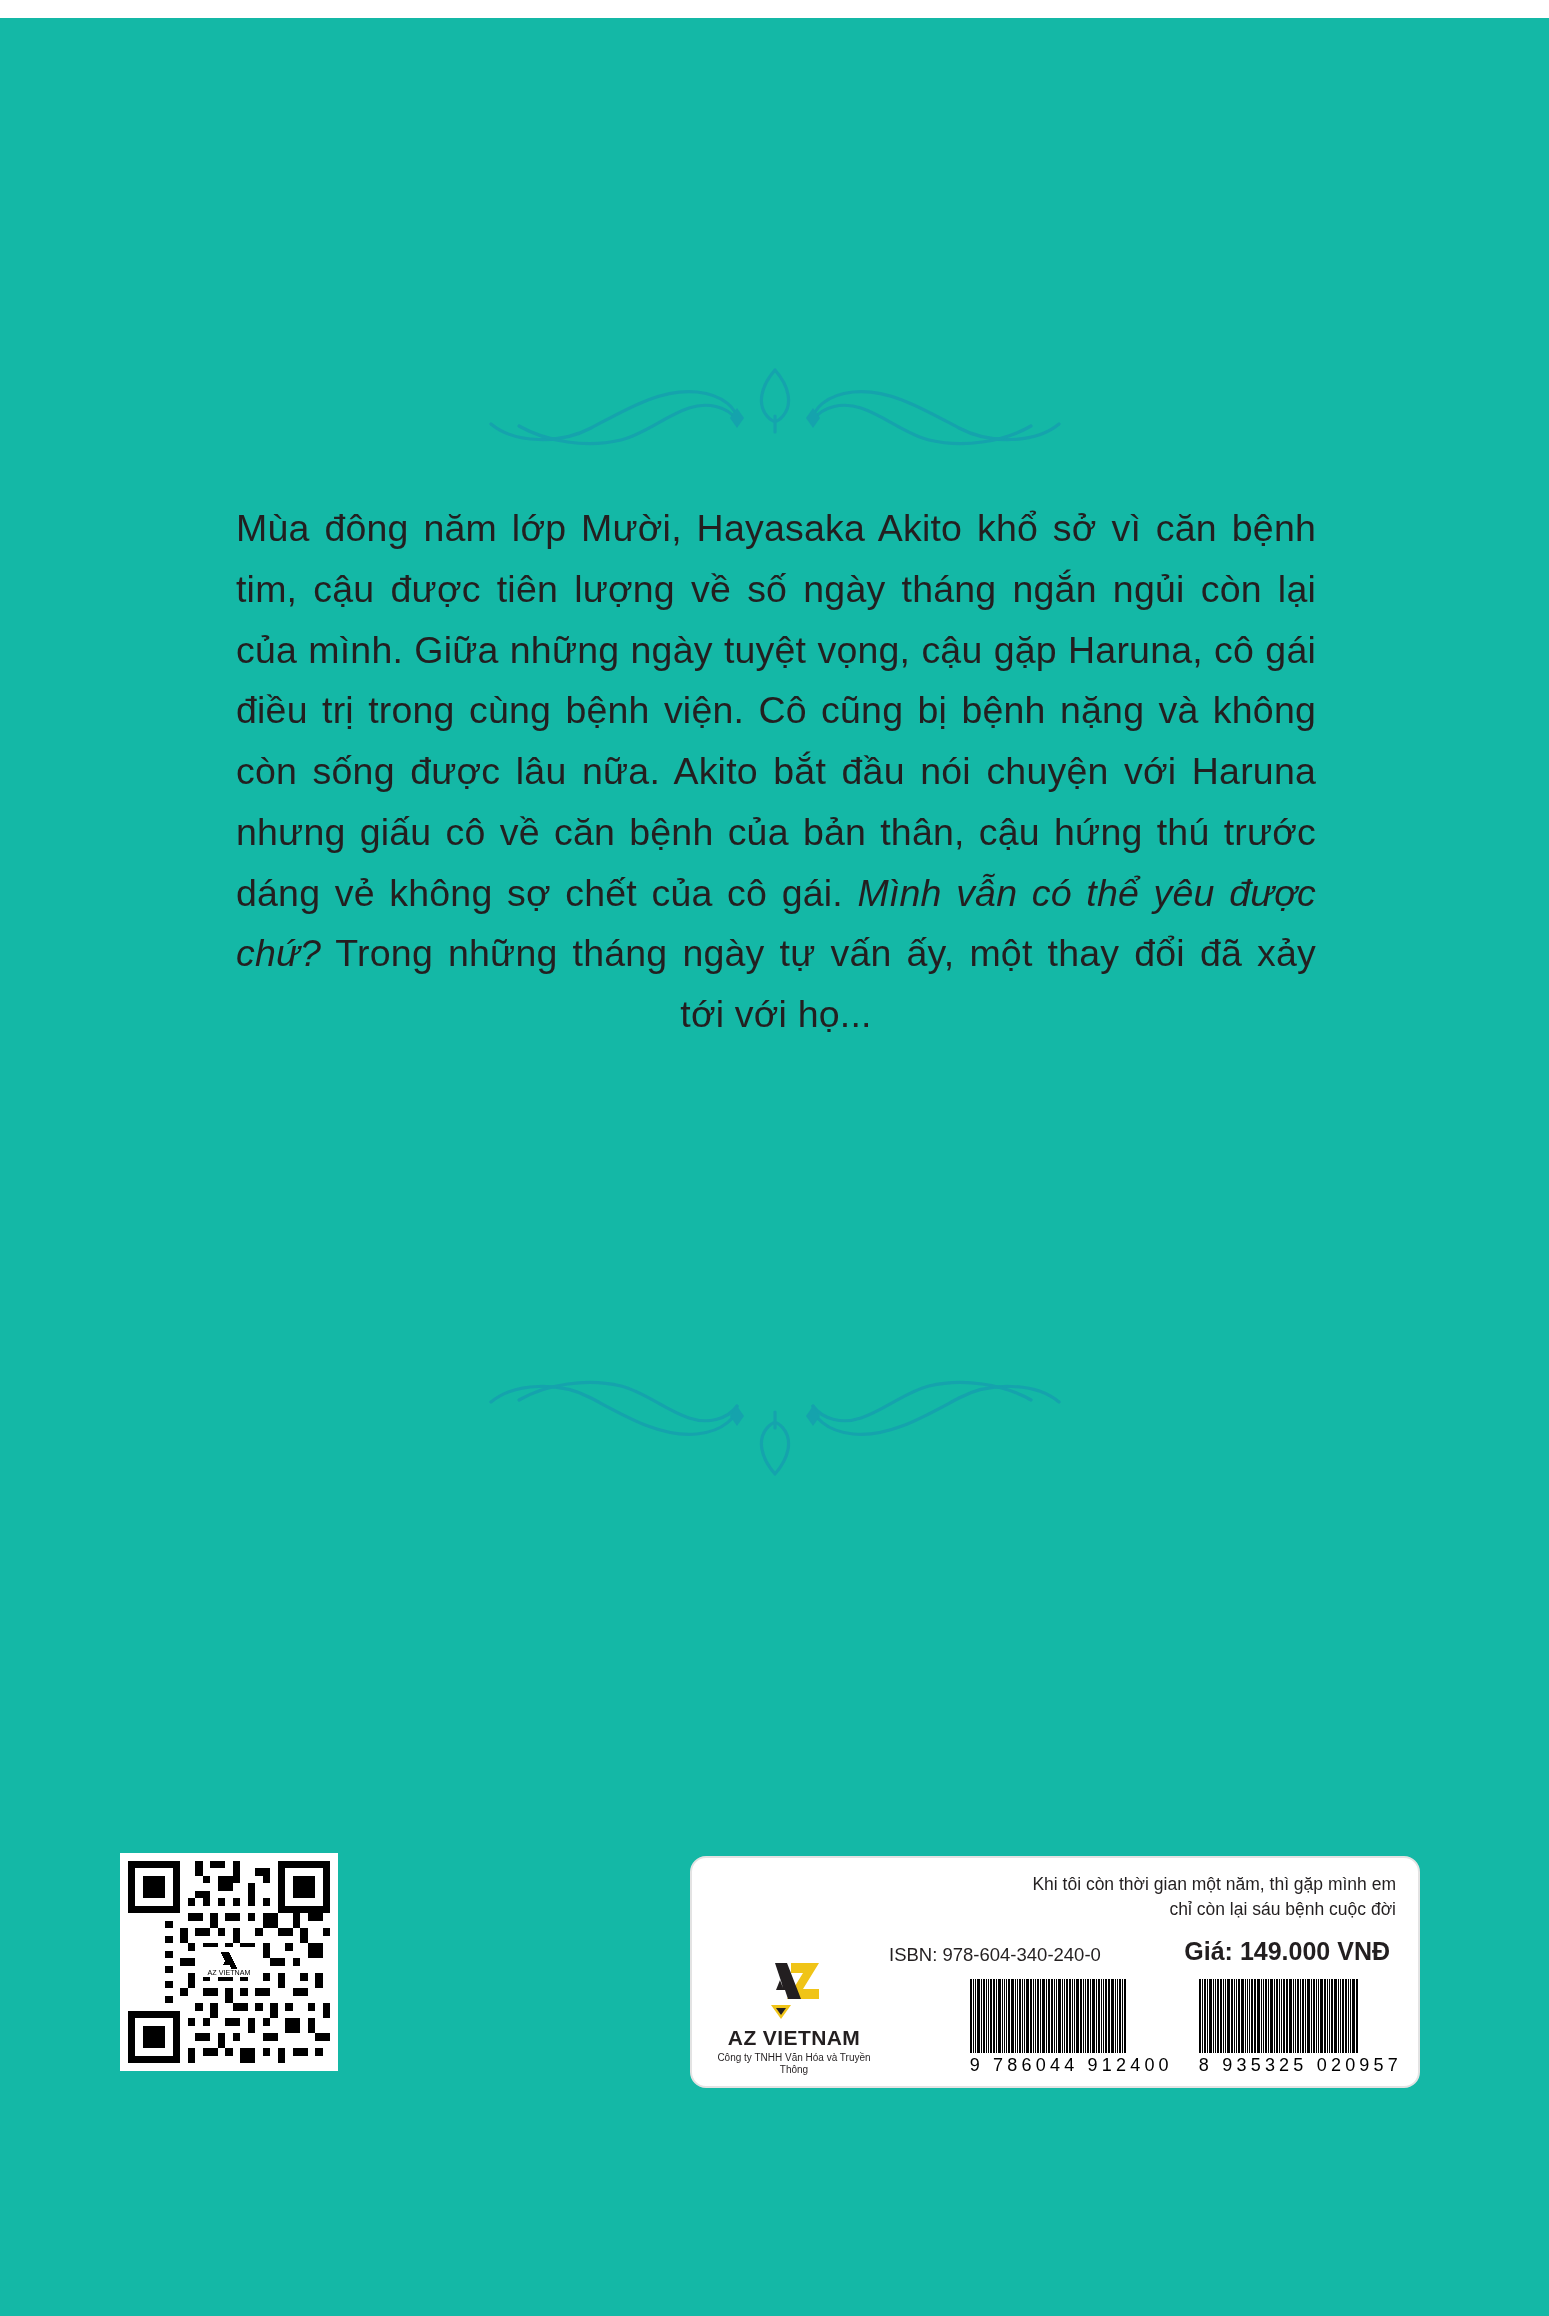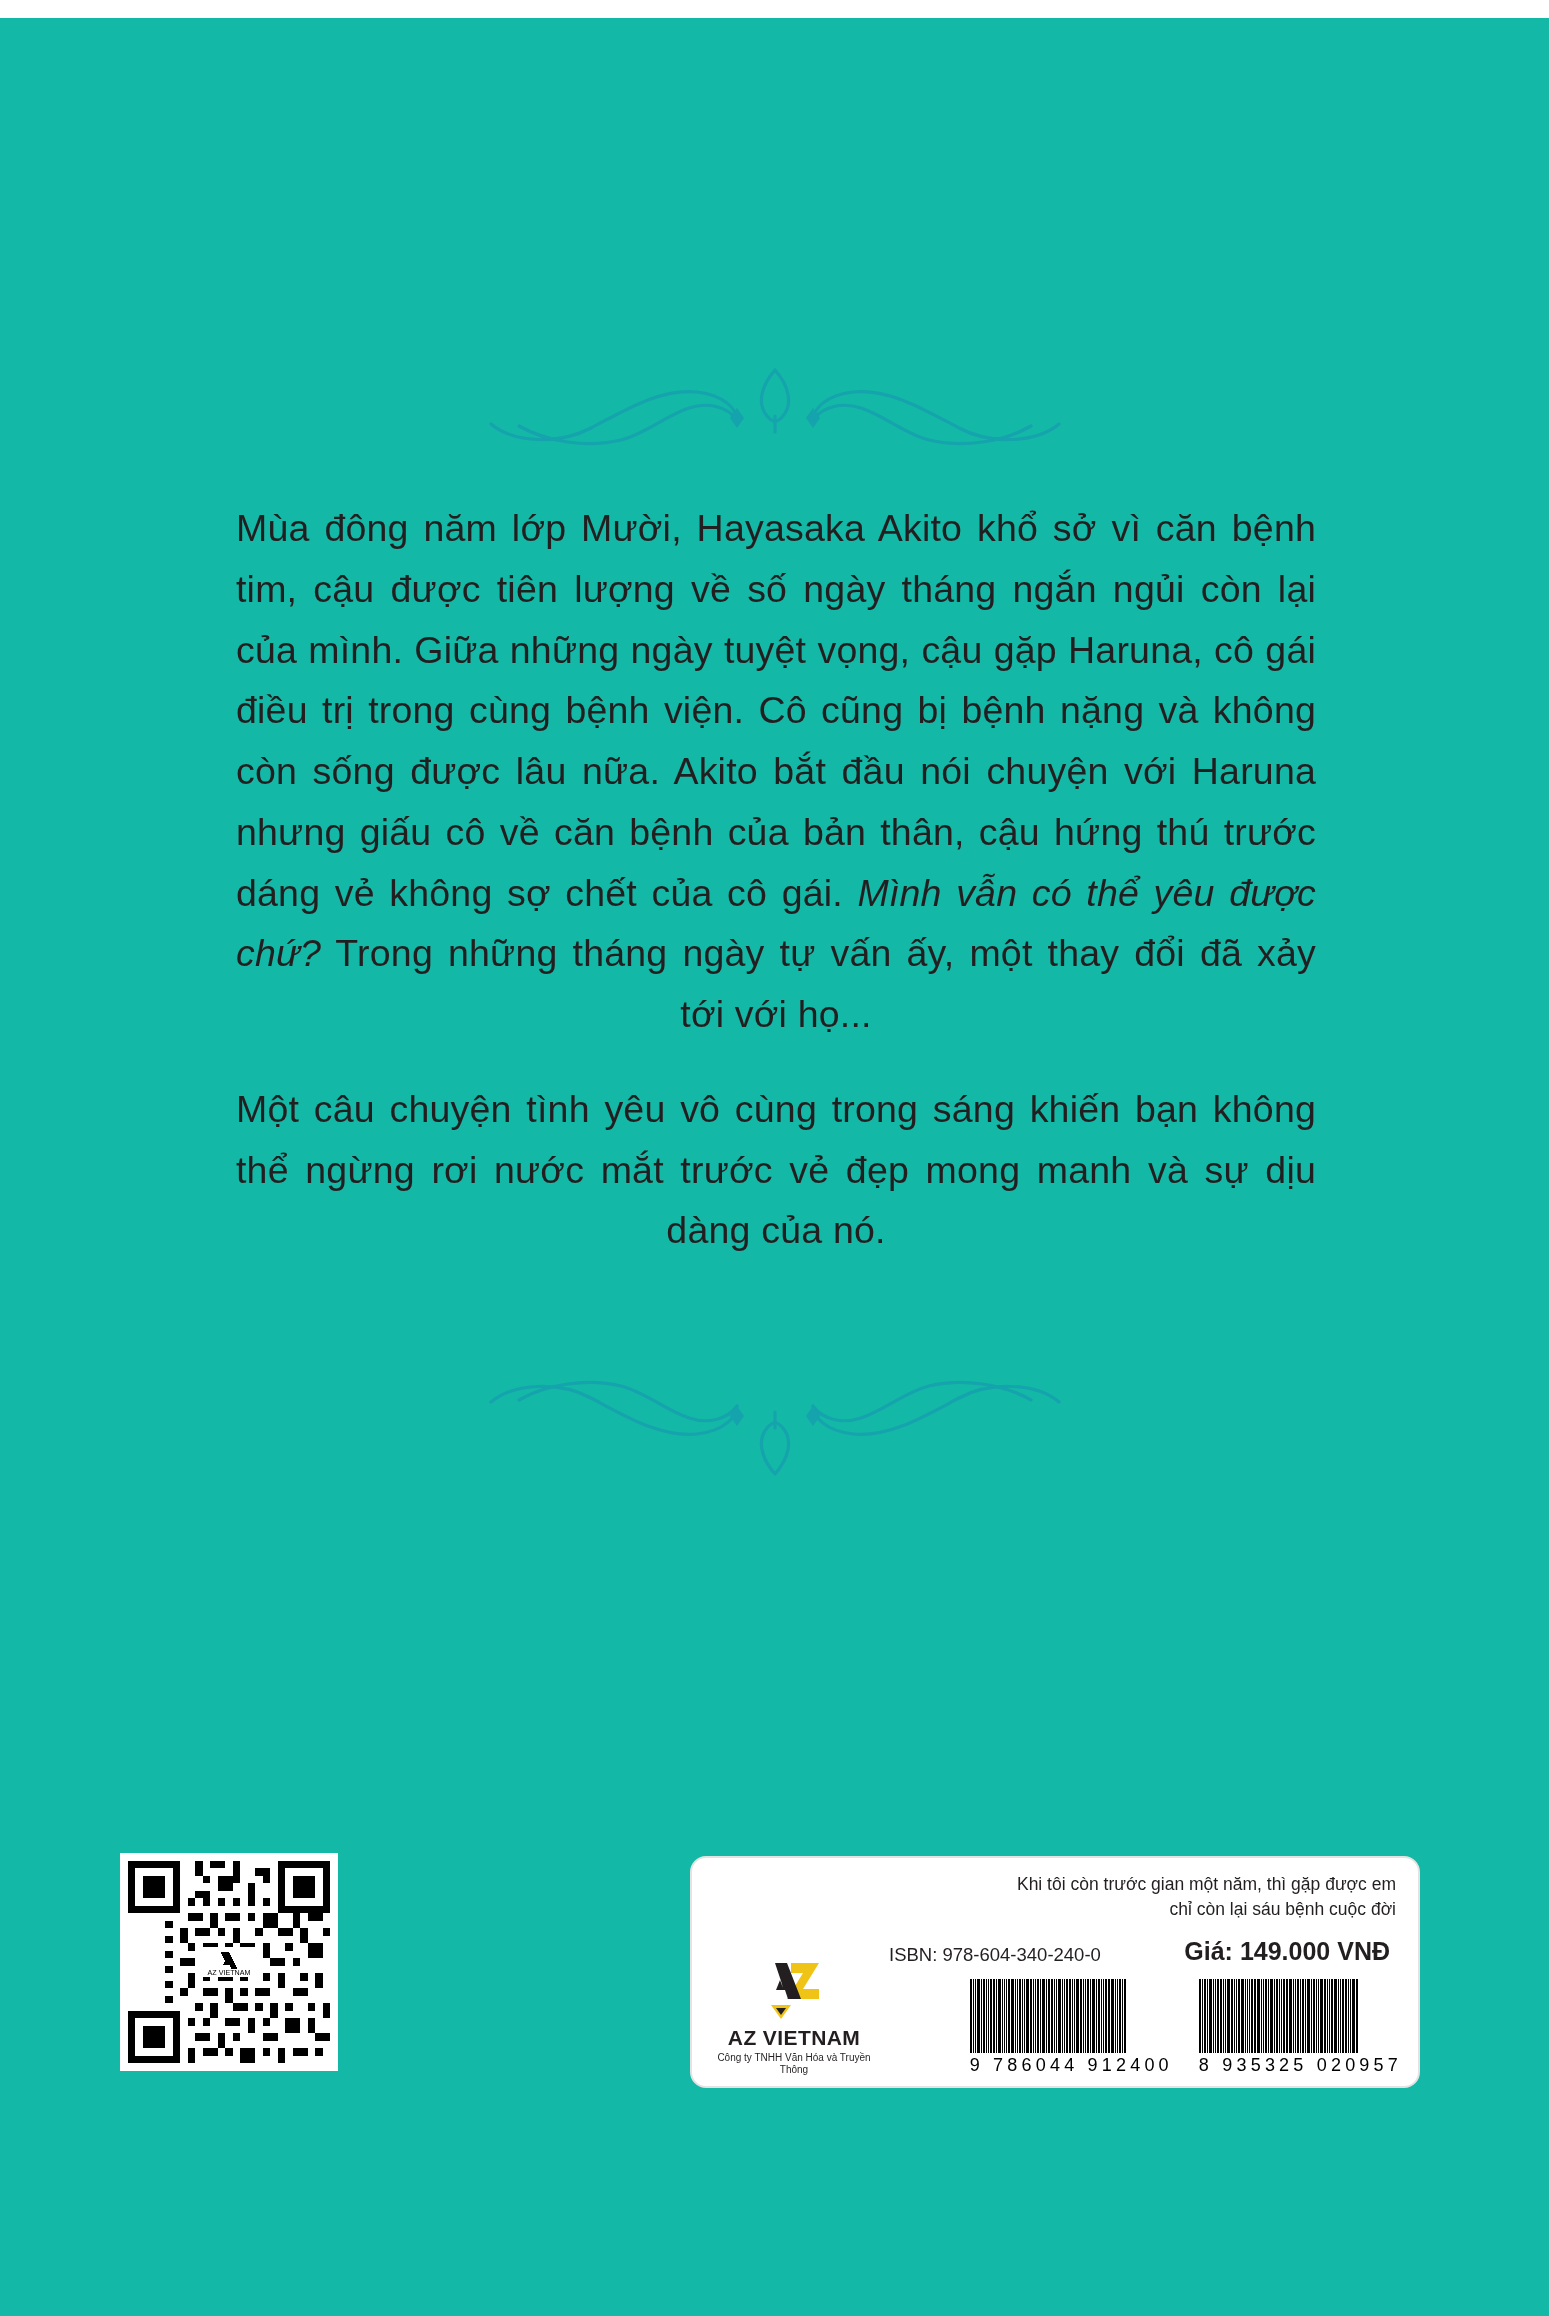--- a/index.html
+++ b/index.html
@@ -199,21 +199,20 @@
       <g fill="#15a3ad">
 
         <path d="M262 60 l7 10 l-7 10 l-7 -10 z"></path>
         <path d="M338 60 l7 10 l-7 10 l-7 -10 z"></path>
       </g>
     </svg>
   </div>
 
   <div class="blurb">
     <p><span>Mùa đông năm lớp Mười, Hayasaka Akito khổ sở vì căn bệnh tim, cậu được tiên lượng về số ngày tháng ngắn ngủi còn lại của mình. Giữa những ngày tuyệt vọng, cậu gặp Haruna, cô gái điều trị trong cùng bệnh viện. Cô cũng bị bệnh nặng và không còn sống được lâu nữa. Akito bắt đầu nói chuyện với Haruna nhưng giấu cô về căn bệnh của bản thân, cậu hứng thú trước dáng vẻ không sợ chết của cô gái. </span><span class="em">Mình vẫn có thể yêu được chứ?</span><span> Trong những tháng ngày tự vấn ấy, một thay đổi đã xảy tới với họ...</span></p>
-    <p class="para-2">Một câu chuyện tình yêu vô cùng trong sáng khiến bạn không thể ngừng rơi nước mắt trước vẻ đẹp mong manh và sự dịu dàng của nó.</p>
   </div>
 
   <div class="ornament-bottom">
     <svg viewBox="0 0 600 130" width="600" height="130" xmlns="http://www.w3.org/2000/svg">
       <g fill="none" stroke="#15a3ad" stroke-width="3.2" stroke-linecap="round">
 
         <path d="M16 34 C 40 14, 86 14, 116 30 C 150 48, 186 70, 222 66 C 250 63, 262 48, 262 38"></path>
         <path d="M262 38 C 252 52, 232 56, 214 50 C 190 42, 170 24, 146 18 C 112 10, 72 16, 44 32"></path>
 
         <path d="M584 34 C 560 14, 514 14, 484 30 C 450 48, 414 70, 378 66 C 350 63, 338 48, 338 38"></path>
@@ -341,21 +340,21 @@
       <g fill="#000000">
         <path d="M13.4 13.2 l1.1 0 l1.1 2.2 l-0.8 0 l-0.2 -0.5 l-0.9 0 l0.55 -1.1 l0.45 0.9 l-0.55 0 z"></path>
       </g>
       <text x="14.5" y="16.2" font-size="0.95" text-anchor="middle" fill="#000000" font-family="Liberation Sans, sans-serif">AZ VIETNAM</text>
     </svg>
   </div>
 
   <div class="info-card">
 
     <div class="info-top">
-      <div>Khi tôi còn trước gian một năm, thì gặp được em</div>
+      <div>Khi tôi còn thời gian một năm, thì gặp mình em</div>
       <div>chỉ còn lại sáu bệnh cuộc đời</div>
     </div>
 
     <div class="info-mid">
       <div class="isbn">ISBN: 978-604-340-240-0</div>
       <div class="price">Giá: 149.000 VNĐ</div>
     </div>
 
     <div class="barcode-row">
 

